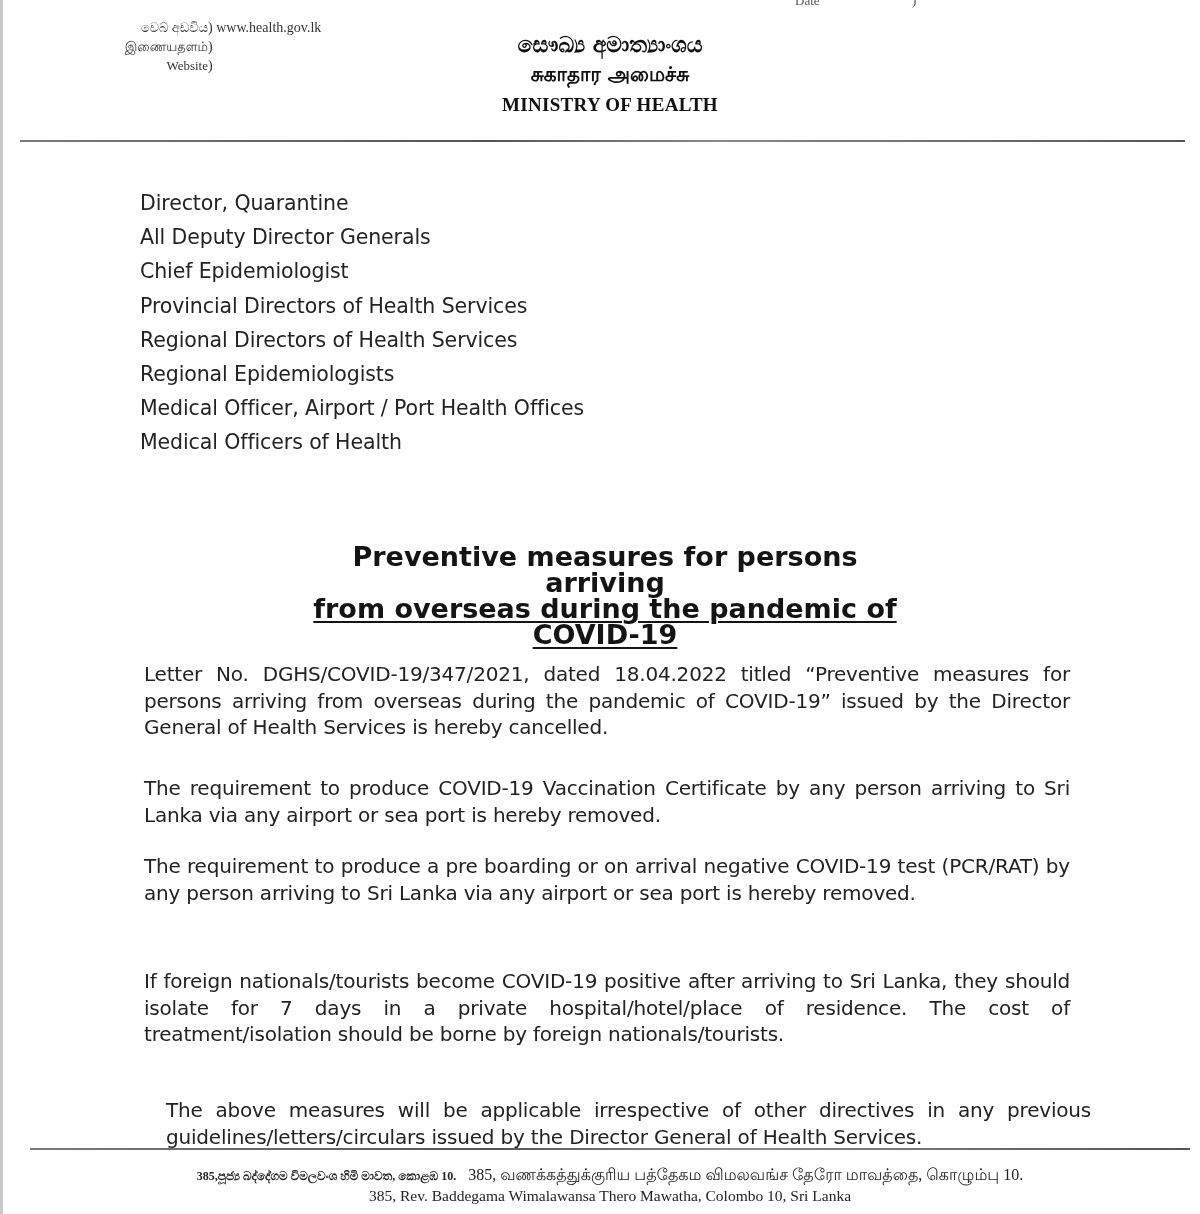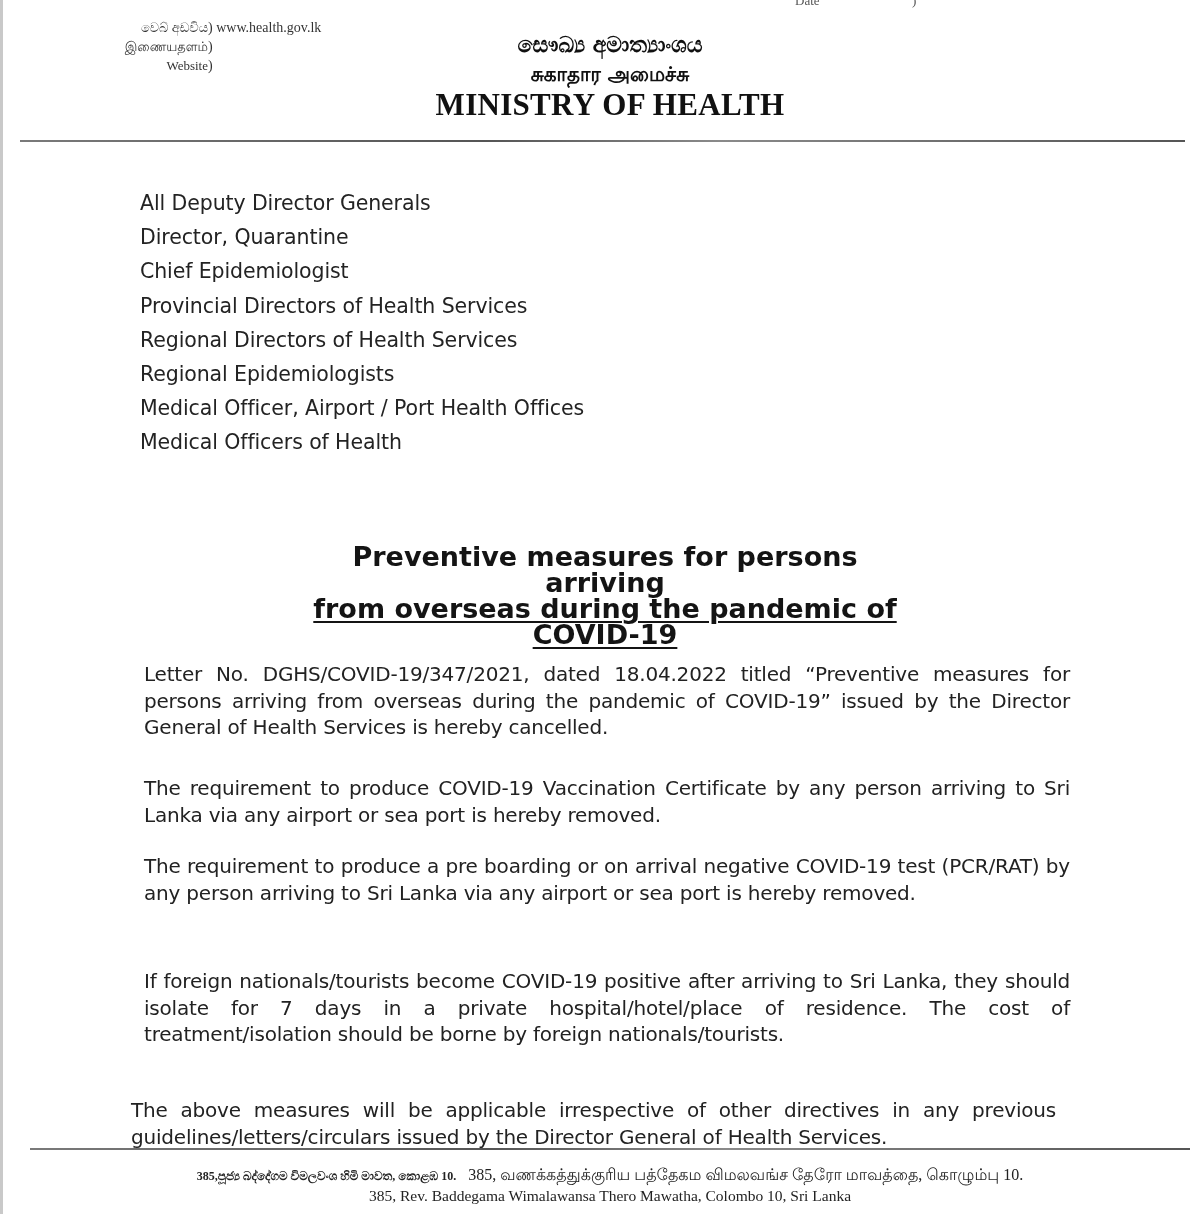--- a/index.html
+++ b/index.html
@@ -72,21 +72,21 @@
     }
     .ministry-tamil {
       font-family: "DejaVu Sans", sans-serif;
       font-size: 20px;
       font-weight: bold;
       line-height: 28px;
       color: #111;
     }
     .ministry-english {
       font-family: "Liberation Serif", serif;
-      font-size: 31px;
+      font-size: 19px;
       font-weight: bold;
       letter-spacing: 0.3px;
       line-height: 34px;
       color: #111;
     }
     .rule {
       position: absolute;
       height: 2px;
       background: linear-gradient(to right, #7a7a7a, #555 40%, #8a8a8a 60%, #555);
     }
@@ -135,21 +135,21 @@
       line-height: 26.5px;
       text-align: justify;
       color: #222;
       letter-spacing: -0.2px;
       margin-top: 36px;
     }
     .p1 { top: 625px; }
     .p2 { top: 739px; }
     .p3 { top: 817px; }
     .p4 { top: 932px; }
-    .p5 { top: 1061px; left: 131px; width: 925px; }
+    .p5 { top: 1061px; left: 166px; width: 925px; }
 
     
     .footer {
       position: absolute;
       left: 170px;
       top: 1164px;
       width: 880px;
       text-align: center;
       font-family: "Liberation Serif", serif;
       color: #222;
@@ -196,22 +196,22 @@
 
 <div class="ministry-header">
   <div class="ministry-sinhala">සෞඛ්‍ය අමාත්‍යාංශය</div>
   <div class="ministry-tamil">சுகாதார அமைச்சு</div>
   <div class="ministry-english">MINISTRY OF HEALTH</div>
 </div>
 
 <div class="rule rule-top"></div>
 
 <div class="addressees">
+  <div class="addressee">Director, Quarantine</div>
   <div class="addressee">All Deputy Director Generals</div>
-  <div class="addressee">Director, Quarantine</div>
   <div class="addressee">Chief Epidemiologist</div>
   <div class="addressee">Provincial Directors of Health Services</div>
   <div class="addressee">Regional Directors of Health Services</div>
   <div class="addressee">Regional Epidemiologists</div>
   <div class="addressee">Medical Officer, Airport / Port Health Offices</div>
   <div class="addressee">Medical Officers of Health</div>
 </div>
 
 <div class="subject">
   <div>Preventive measures for persons arriving</div>

